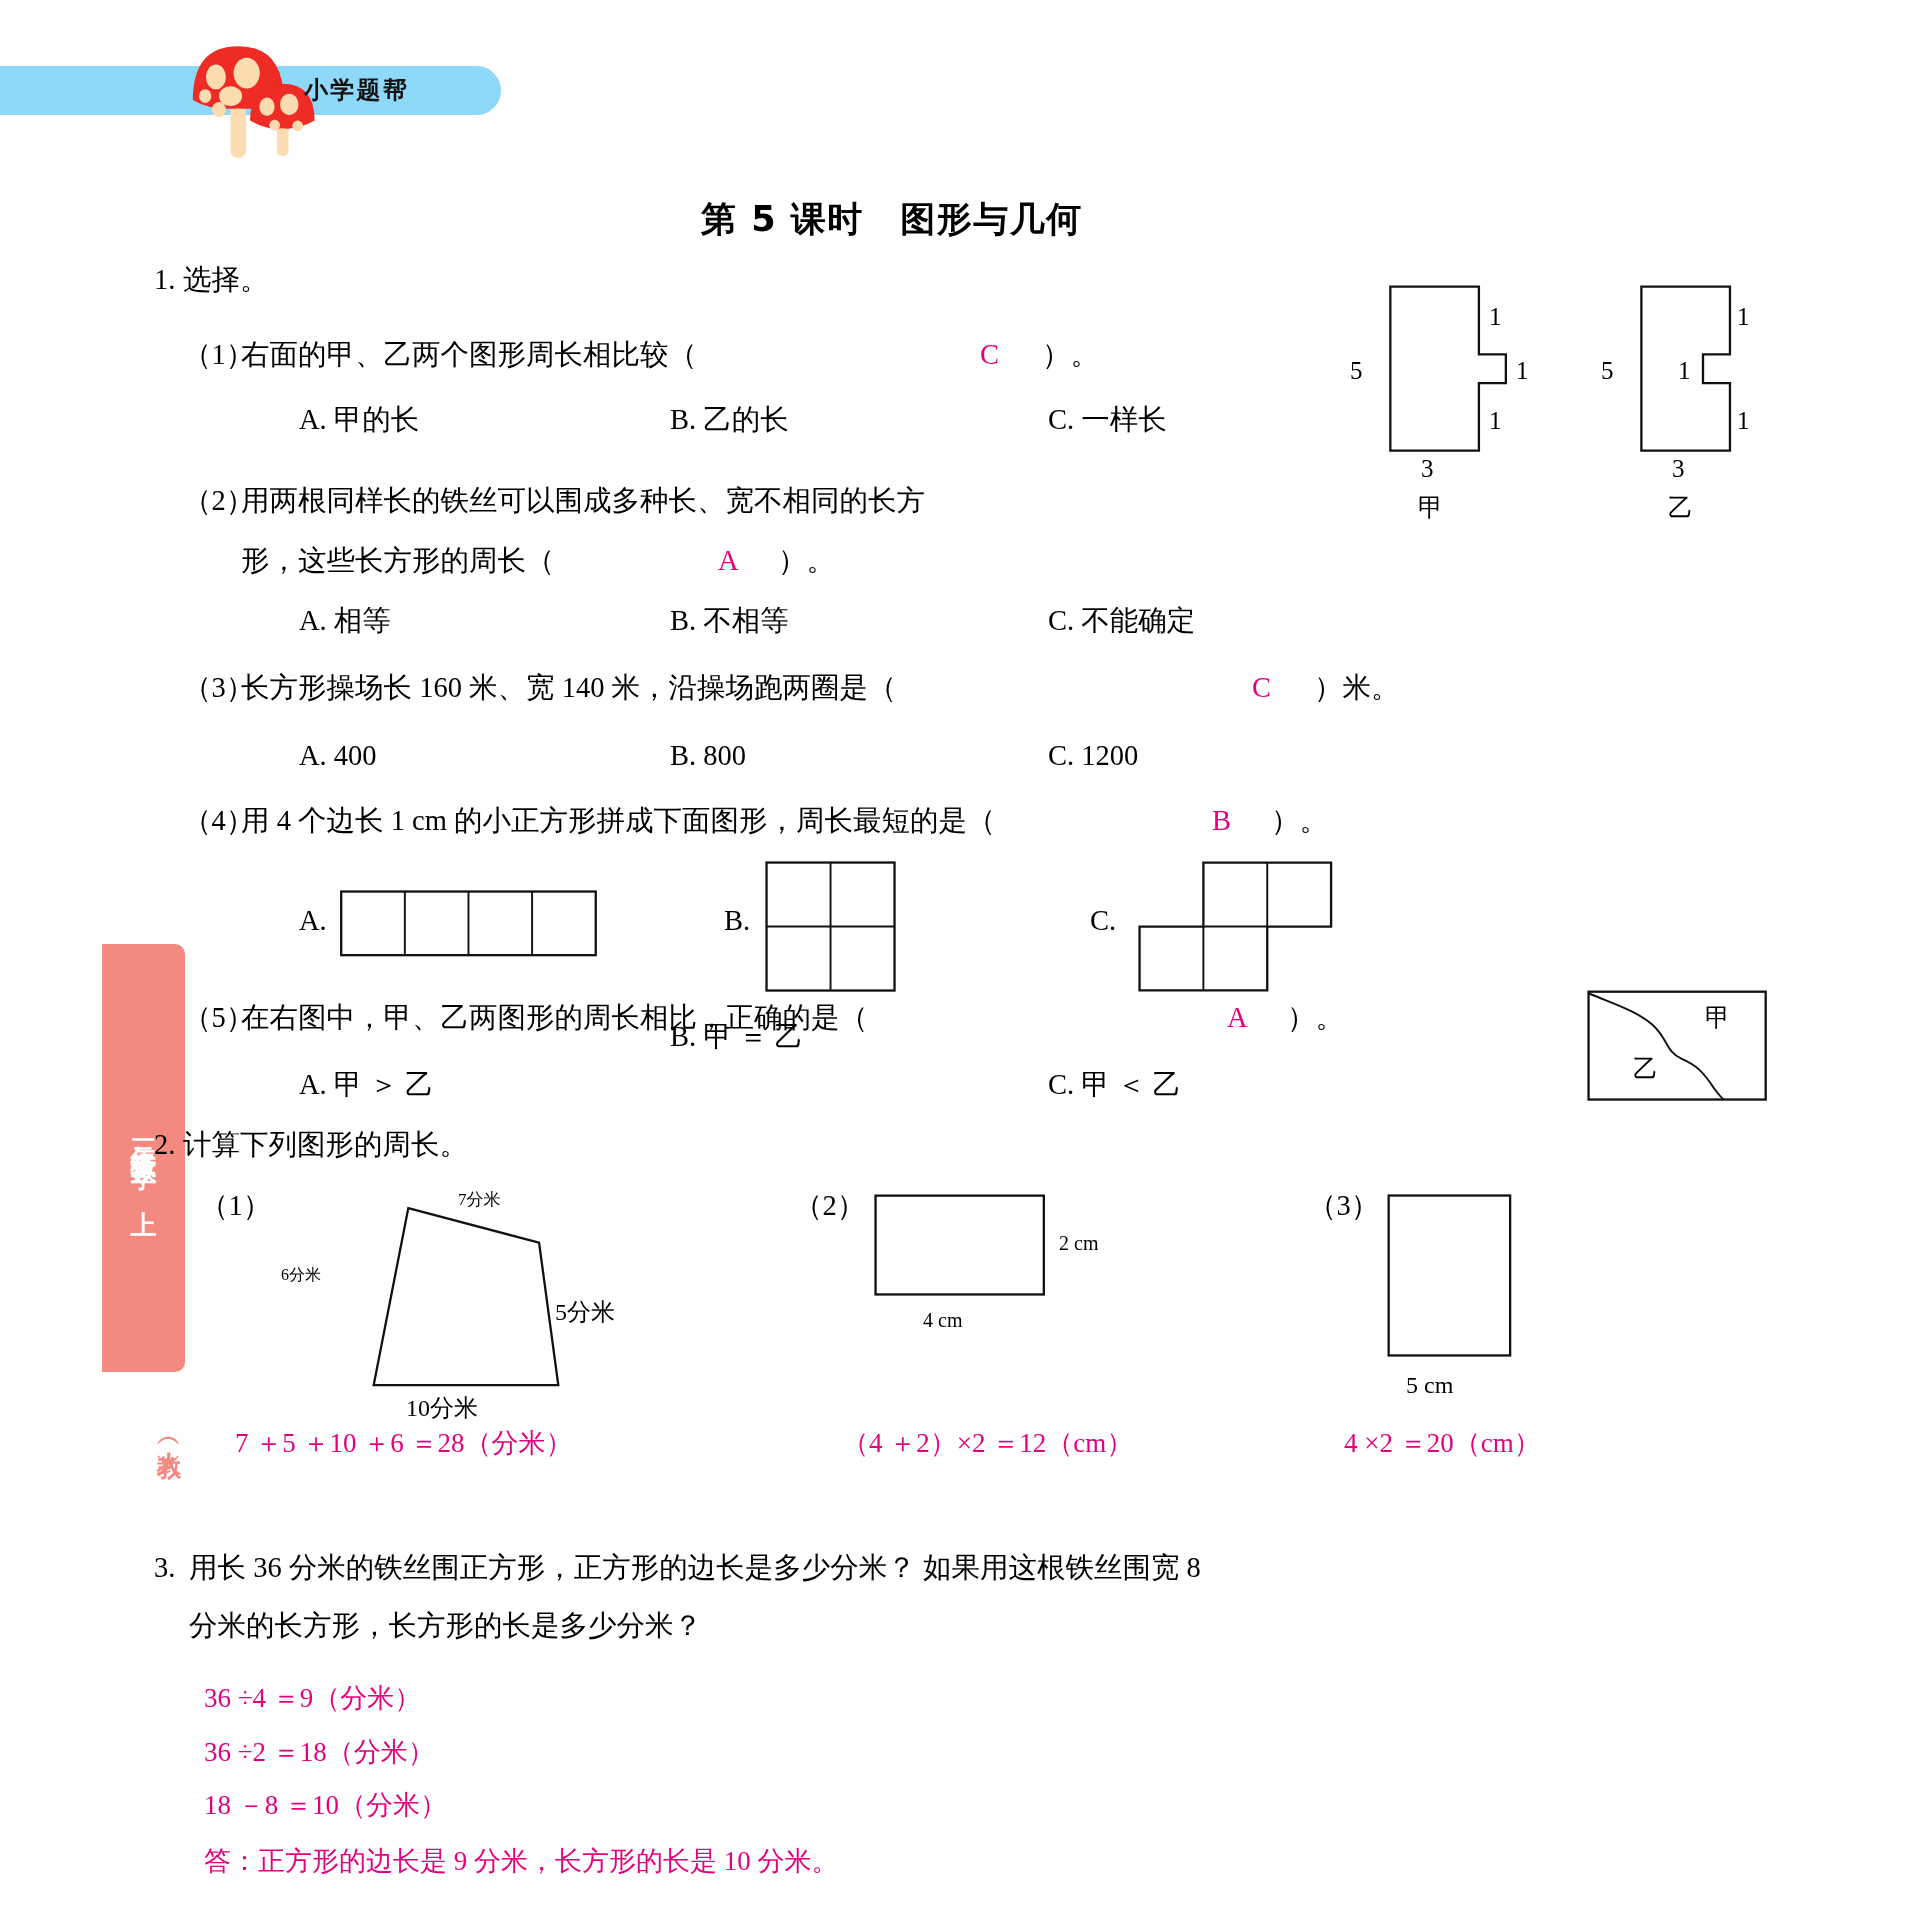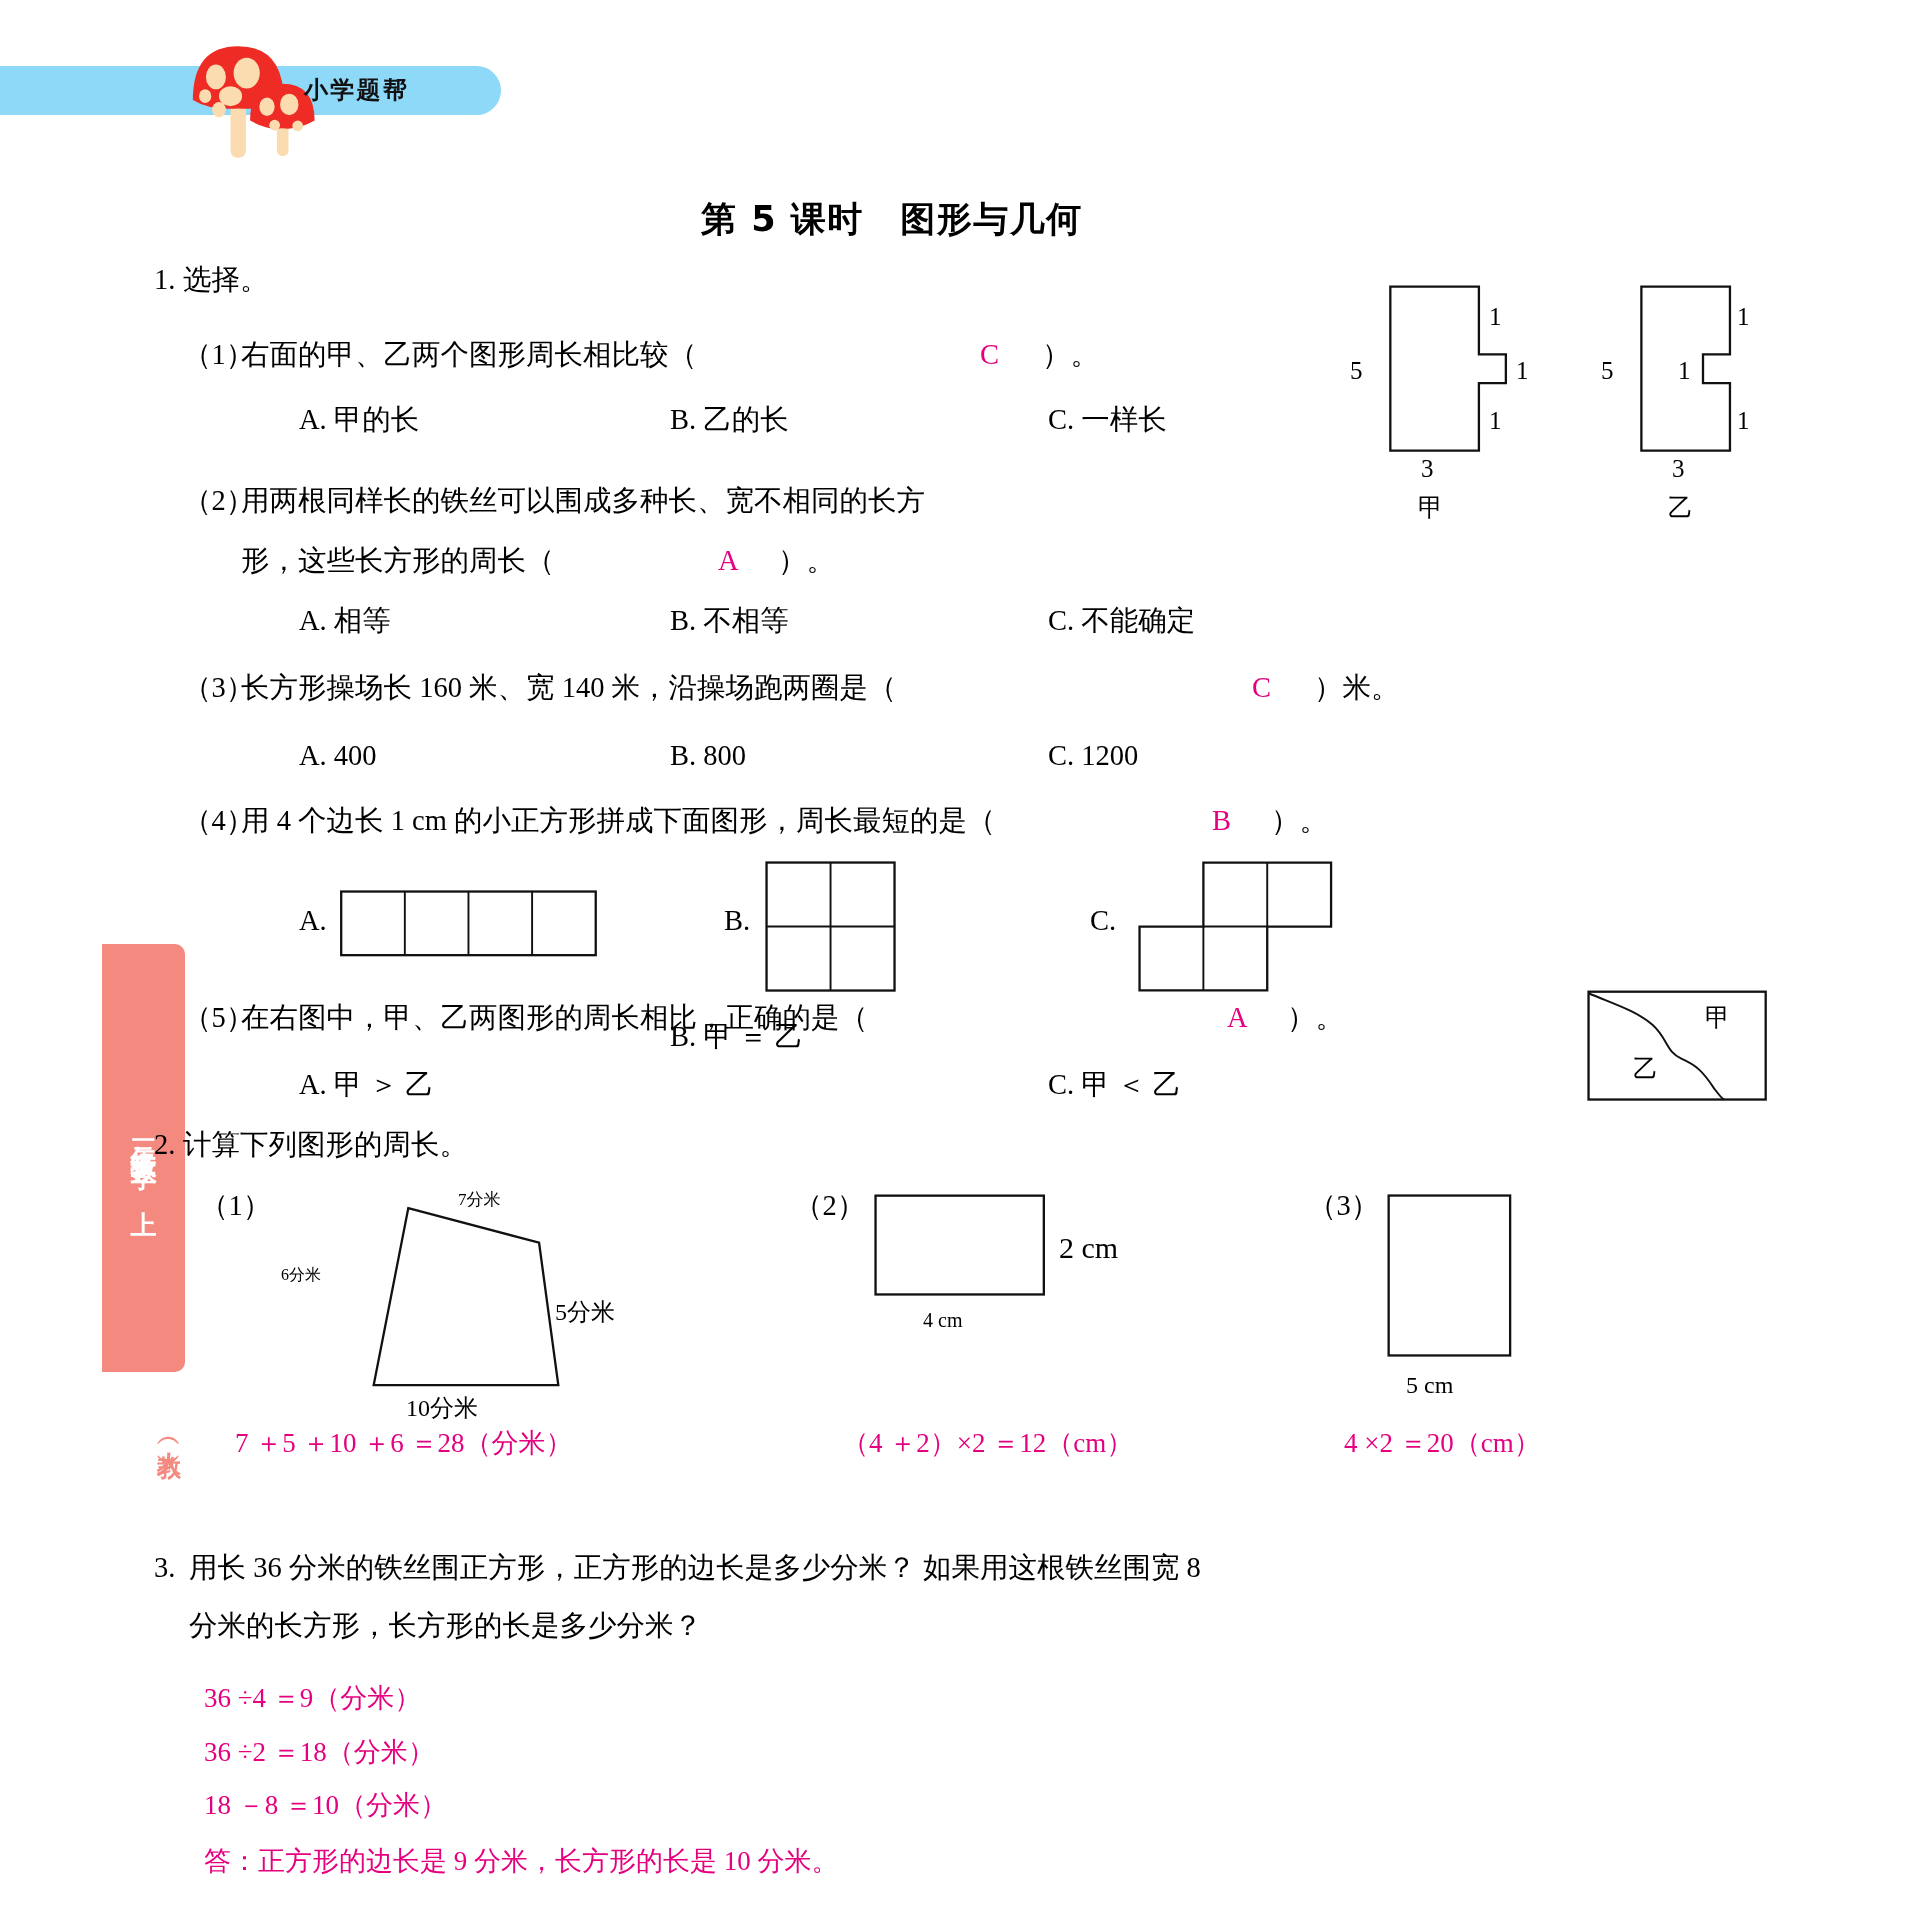--- a/index.html
+++ b/index.html
@@ -193,21 +193,21 @@
 </svg>
 <div class="txt" style="left:458px; top:1167px; font-size:17px;margin-top:24px;">7分米</div>
 <div class="txt" style="left:281px; top:1267px; font-size:16px;">6分米</div>
 <div class="txt" style="left:555px; top:1300px; font-size:24px;">5分米</div>
 <div class="txt" style="left:406px; top:1396px; font-size:24px;">10分米</div>
 
 <div class="txt" style="left:794px; top:1192px;">（2）</div>
 <svg style="position:absolute;left:874px;top:1194px;" width="193" height="116" viewBox="0 0 500 300">
   <rect class="stk" x="4" y="4" width="436" height="256"></rect>
 </svg>
-<div class="txt" style="left:1059px; top:1233px; font-size:30px;">2 cm</div>
+<div class="txt" style="left:1059px; top:1233px; font-size:20px;">2 cm</div>
 <div class="txt" style="left:923px; top:1310px; font-size:20px;">4 cm</div>
 
 <div class="txt" style="left:1308px; top:1192px;">（3）</div>
 <svg style="position:absolute;left:1387px;top:1194px;" width="154" height="173" viewBox="0 0 400 450">
   <rect class="stk" x="4" y="4" width="316" height="416"></rect>
 </svg>
 <div class="txt" style="left:1406px; top:1373px; font-size:24px;">5 cm</div>
 
 <div class="ansred" style="left:235px; top:1425px;">7 ＋5 ＋10 ＋6 ＝28（分米）</div>
 <div class="ansred" style="left:842px; top:1425px;">（4 ＋2）×2 ＝12（cm）</div>

